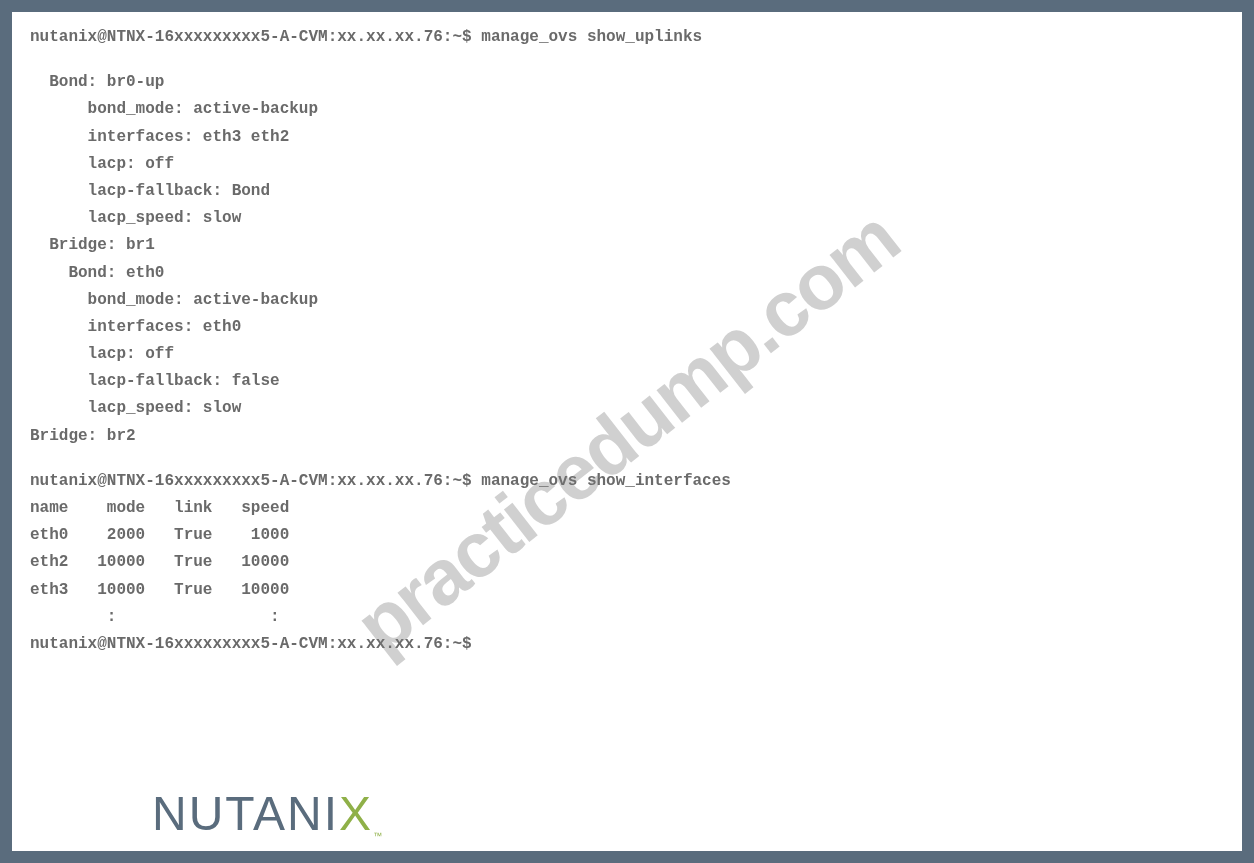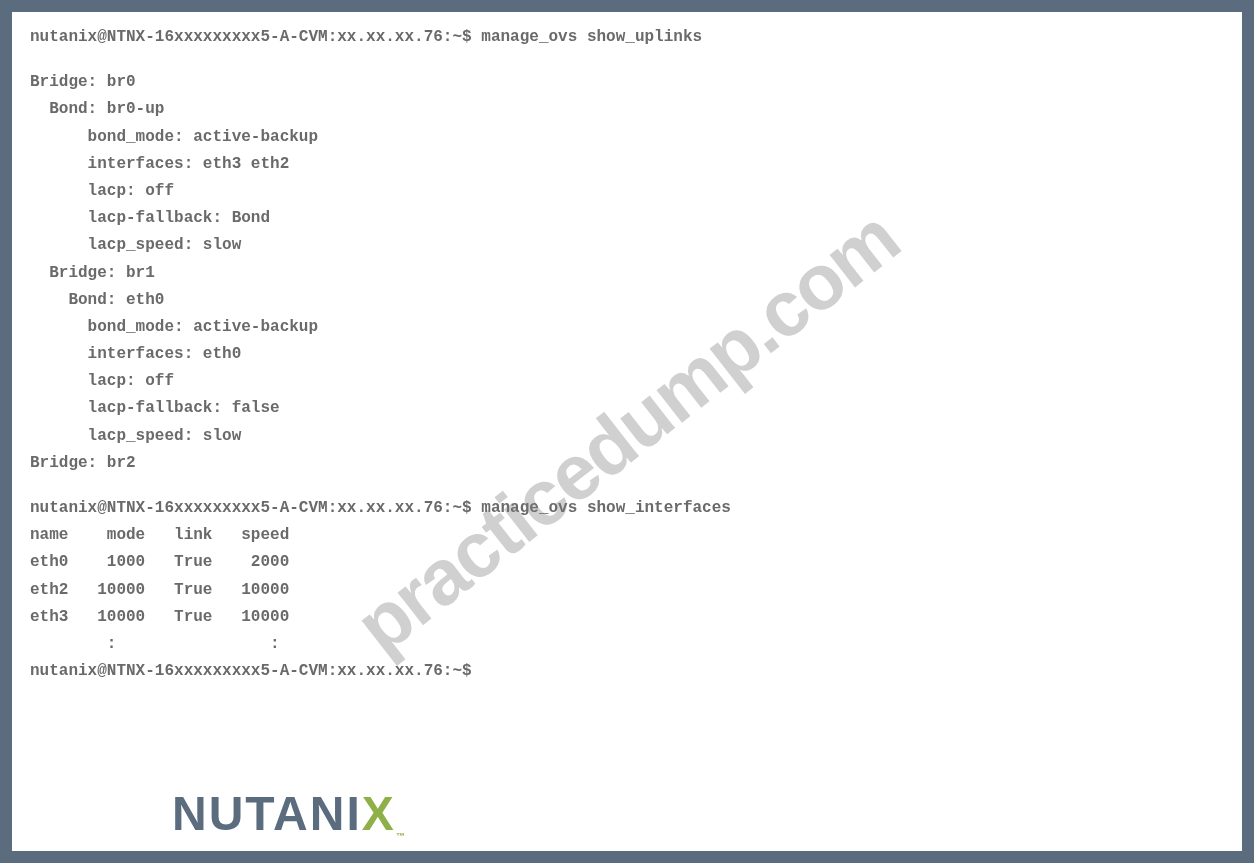--- a/index.html
+++ b/index.html
@@ -38,25 +38,24 @@
       pointer-events: none;
       letter-spacing: -2px;
       white-space: nowrap;
     }
     .nutanix-logo {
       position: absolute;
       bottom: 10px;
       left: 140px;
       font-family: Arial, Helvetica, sans-serif;
       font-size: 48px;
-      font-weight: bold;
+      font-weight: normal;
       letter-spacing: 2px;
       color: #5a6c7d;
       pointer-events: none;
-      margin-left: 20px;
     }
     .nutanix-logo .x {
       color: #8fb048;
     }
     .nutanix-logo .tm {
       font-size: 9px;
       vertical-align: bottom;
       color: #8fb048;
     }
     .section-gap {
@@ -67,42 +66,41 @@
 <body>
 
 <div class="terminal-frame">
 
   <div class="watermark">practicedump.com</div>
 
   <div class="terminal-line"><span>nutanix@NTNX-16xxxxxxxxx5-A-CVM:xx.xx.xx.76:~$</span> <span>manage_ovs show_uplinks</span></div>
 
   <div class="section-gap"></div>
 
-  <div class="terminal-line">Bridge: br0</div>
   <div class="terminal-line">  Bond: br0-up</div>
   <div class="terminal-line">      bond_mode: active-backup</div>
   <div class="terminal-line">      interfaces: eth3 eth2</div>
   <div class="terminal-line">      lacp: off</div>
   <div class="terminal-line">      lacp-fallback: Bond</div>
   <div class="terminal-line">      lacp_speed: slow</div>
   <div class="terminal-line">  Bridge: br1</div>
   <div class="terminal-line">    Bond: eth0</div>
   <div class="terminal-line">      bond_mode: active-backup</div>
   <div class="terminal-line">      interfaces: eth0</div>
   <div class="terminal-line">      lacp: off</div>
   <div class="terminal-line">      lacp-fallback: false</div>
   <div class="terminal-line">      lacp_speed: slow</div>
   <div class="terminal-line">Bridge: br2</div>
 
   <div class="section-gap"></div>
 
   <div class="terminal-line"><span>nutanix@NTNX-16xxxxxxxxx5-A-CVM:xx.xx.xx.76:~$</span> <span>manage_ovs show_interfaces</span></div>
 
   <div class="terminal-line">name    mode   link   speed</div>
-  <div class="terminal-line">eth0    1000   True    2000</div>
+  <div class="terminal-line">eth0    2000   True    1000</div>
   <div class="terminal-line">eth2   10000   True   10000</div>
   <div class="terminal-line">eth3   10000   True   10000</div>
   <div class="terminal-line">        :                :</div>
 
   <div class="terminal-line"><span>nutanix@NTNX-16xxxxxxxxx5-A-CVM:xx.xx.xx.76:~$</span></div>
 
   <div class="nutanix-logo"><span>NUTANI</span><span class="x">X</span><span class="tm">™</span></div>
 
 </div>
 

